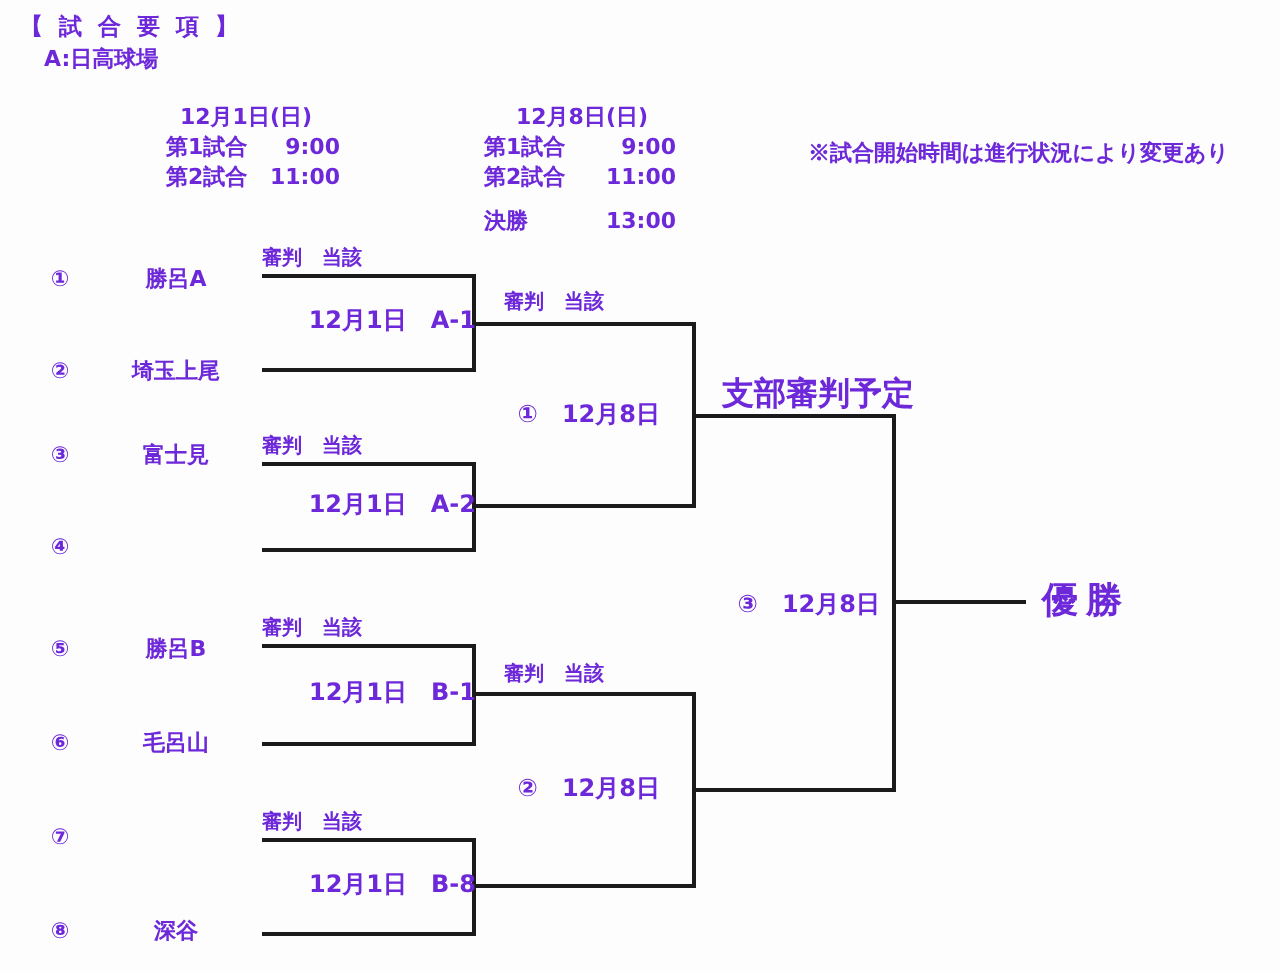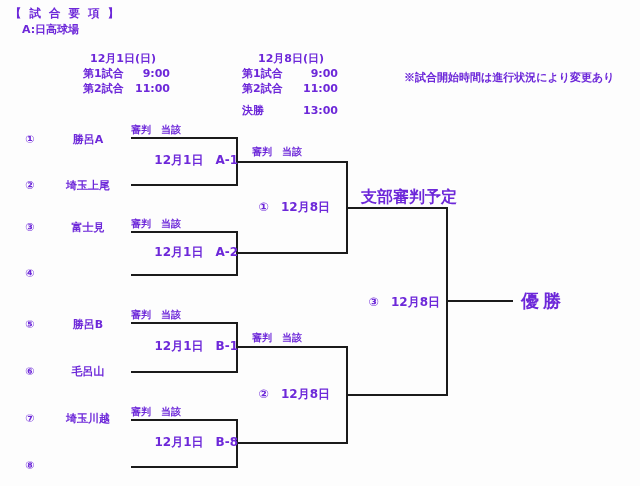--- a/index.html
+++ b/index.html
@@ -75,24 +75,24 @@
   <div class="team" style="top:318px">
     <span class="seed">⑤</span>
     <span class="name">勝呂B</span>
   </div>
   <div class="team" style="top:365px">
     <span class="seed">⑥</span>
     <span class="name">毛呂山</span>
   </div>
   <div class="team" style="top:412px">
     <span class="seed">⑦</span>
-    <span class="name">埼玉川越</span>
   </div>
   <div class="team" style="top:459px">
     <span class="seed">⑧</span>
+    <span class="name">深谷</span>
   </div>
 
   <div class="hl" style="left:131px;top:137px;width:107px"></div>
   <div class="hl" style="left:131px;top:184px;width:107px"></div>
   <div class="vl" style="left:236px;top:137px;height:49px"></div>
   <div class="hl" style="left:238px;top:161px;width:108px"></div>
   <div class="ref" style="left:131px;top:124px">審判　当該</div>
   <div class="mt" style="left:131px;top:153px;width:107px">12月1日　A-1</div>
 
   <div class="hl" style="left:131px;top:231px;width:107px"></div>

